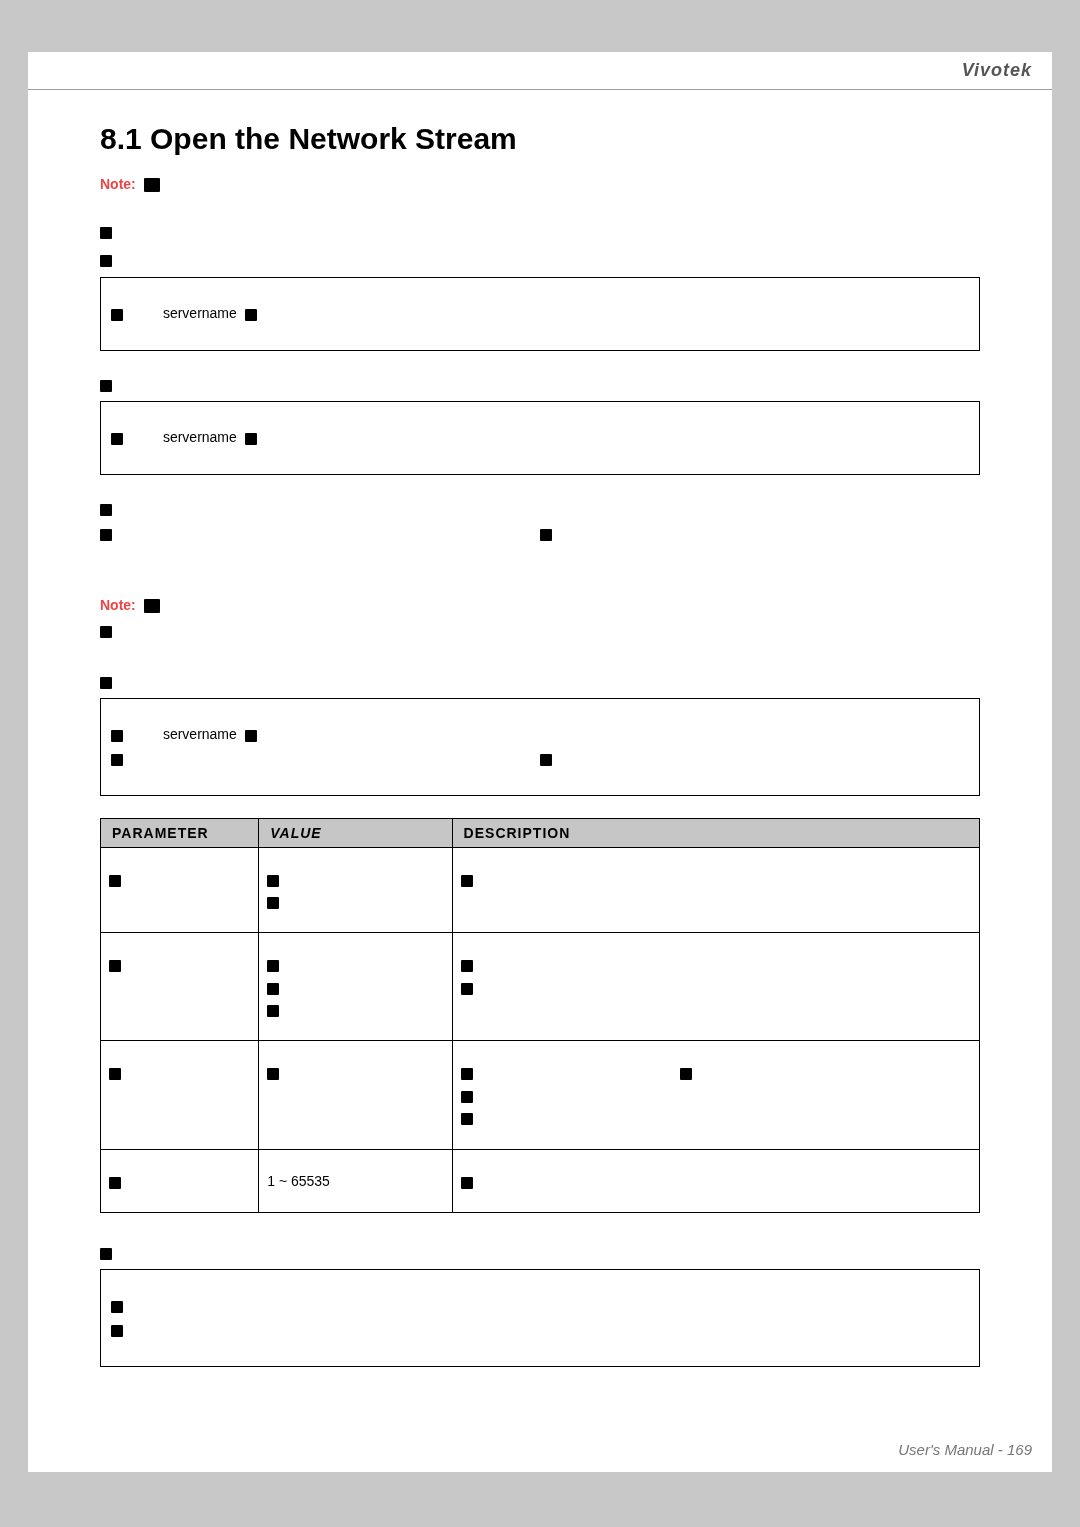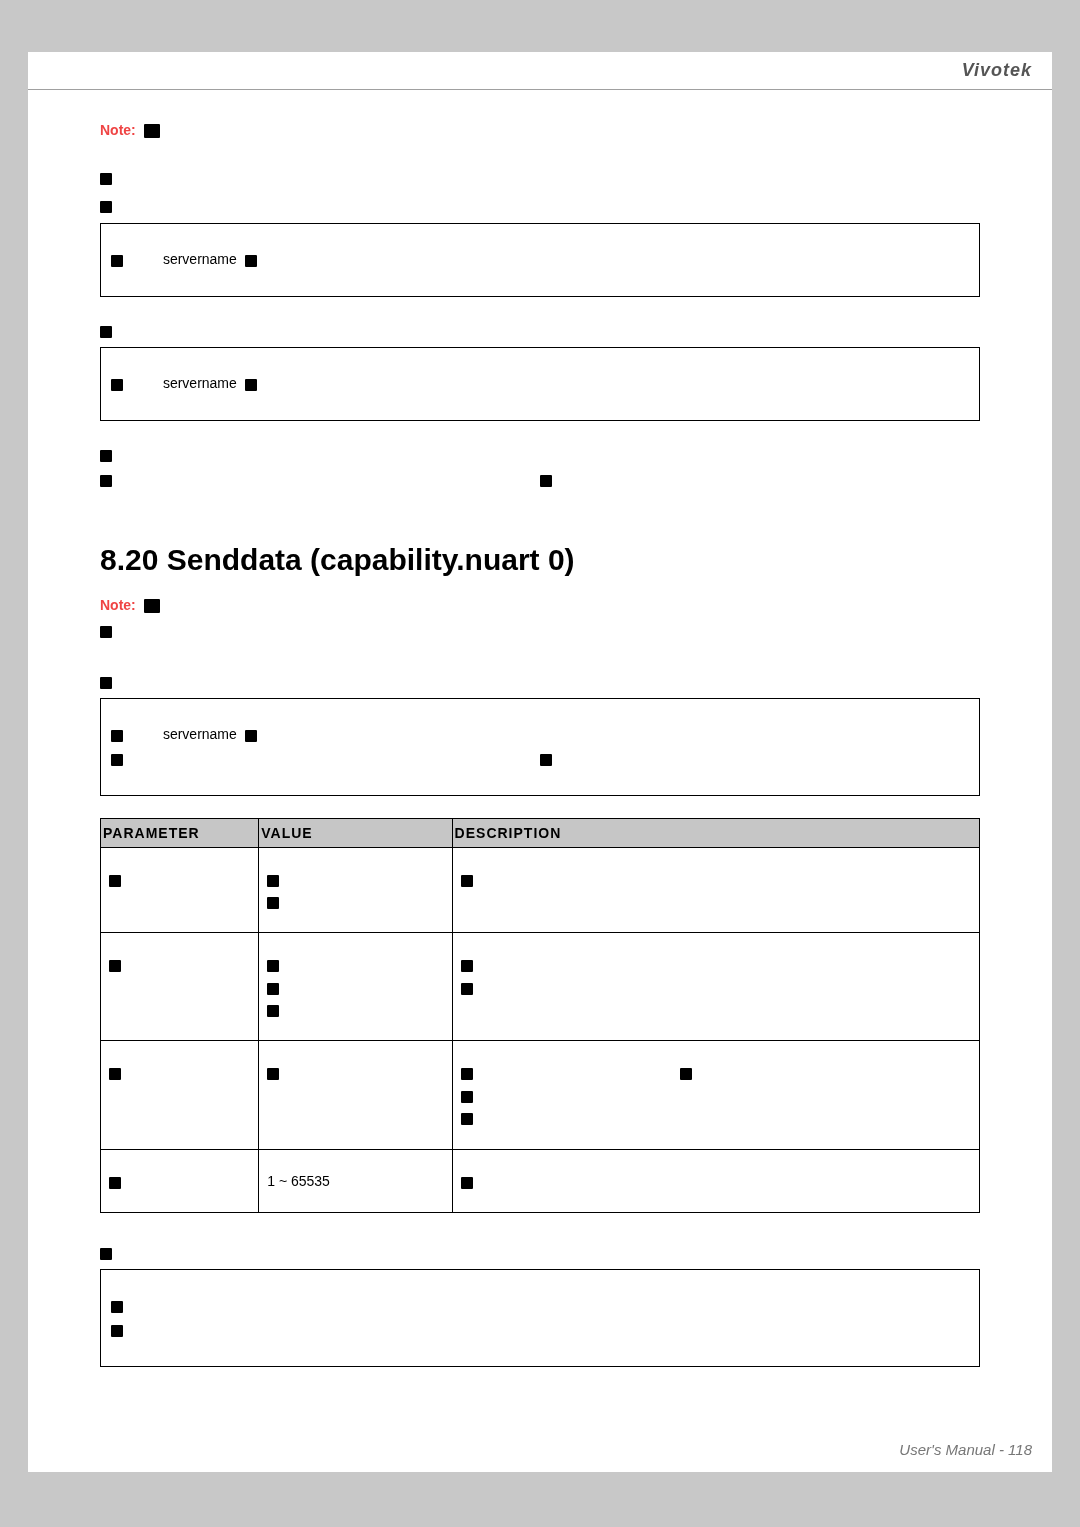--- a/index.html
+++ b/index.html
@@ -96,31 +96,31 @@
     border-collapse: collapse;
     font-size: 14px;
     margin-top: 8px;
     margin-bottom: 28px;
   }
   table.param th {
     background: #c6c6c6;
     text-align: left;
     font-weight: bold;
     border: 1px solid #000;
-    padding: 6px 2px;
+    padding: 6px 11px;
     letter-spacing: 1px;
   }
   table.param td {
     border: 1px solid #000;
     padding: 20px 8px;
     vertical-align: top;
     line-height: 1.6;
   }
   .col-param { width: 18%; }
-  .col-value { width: 22%; }
+  .col-value { width: 22%; font-style: italic; }
   .col-desc  { width: 60%; margin-left: 48px; }
   .desc-inner { display: flex; }
   .desc-left { flex: 0 0 43%; }
   .desc-right { flex: 1; }
   .footer {
     position: absolute;
     right: 20px;
     bottom: 14px;
     font-style: italic;
     font-size: 15px;
@@ -131,20 +131,21 @@
 </head>
 <body>
 
 <div class="page">
   <div class="header-bar">
     <div class="header-brand">Vivotek</div>
   </div>
 
   <div class="content">
 
+    <div class="h1">8.1 Open the Network Stream</div>
 
     <div class="note-line">
       <span class="note-strong">Note:</span>
       &nbsp;<span class="glyph"></span>
     </div>
 
     <div class="para">
       <span class="glyph-sm"></span>
     </div>
 
@@ -172,21 +173,20 @@
       <span class="glyph-sm"></span>
     </div>
 
     <div class="two-col-row">
       <div class="col"><span class="glyph-sm"></span></div>
       <div class="col"><span class="glyph-sm"></span></div>
     </div>
 
     <div class="spacer-30"></div>
 
-    <div class="h1">8.20 Senddata (capability.nuart   0)</div>
 
     <div class="note-line" style="margin-bottom:6px;">
       <span class="note-strong">Note:</span>
       &nbsp;<span class="glyph"></span>
     </div>
 
     <div class="para" style="margin-bottom:28px;">
       <span class="glyph-sm"></span>
     </div>
 
@@ -259,14 +259,14 @@
       <span class="glyph-sm"></span>
     </div>
 
     <div class="box" style="margin-bottom:0;">
       <div><span class="glyph-sm"></span></div>
       <div><span class="glyph-sm"></span></div>
     </div>
 
   </div>
 
-  <div class="footer">User's Manual - 118</div>
+  <div class="footer">User's Manual - 169</div>
 </div>
 
 </body></html>

